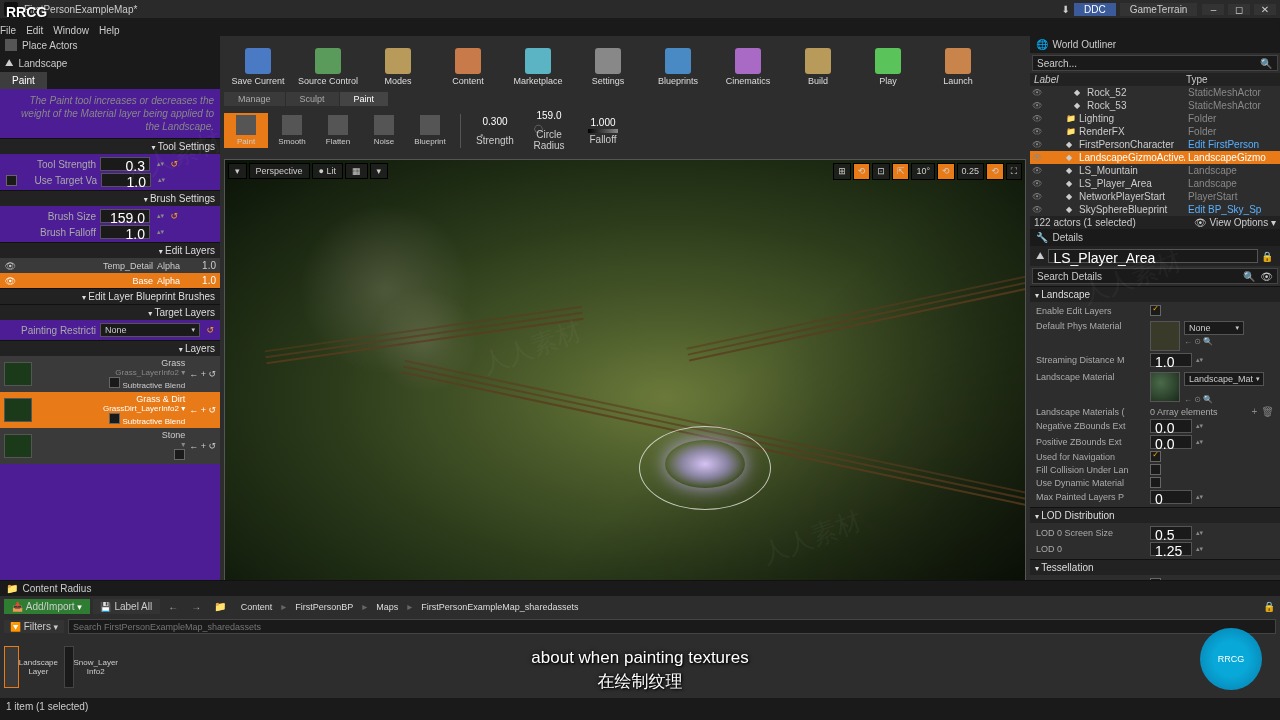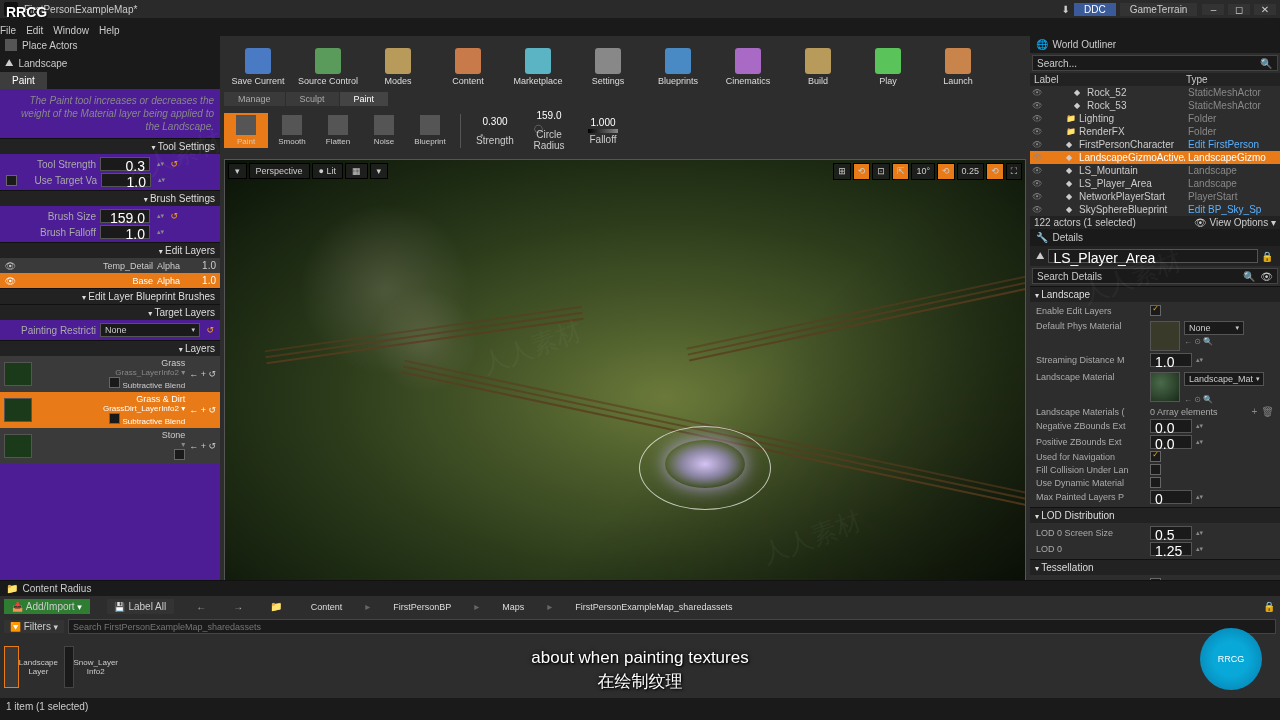--- a/index.html
+++ b/index.html
@@ -70,41 +70,41 @@
 .vp-toolbar { position:absolute; top:3px; left:3px; display:flex; gap:2px; }
 .vp-toolbar .vbtn { background:rgba(30,30,30,0.85); padding:2px 6px; font-size:9px; border:1px solid #000; }
 .vp-toolbar-r { position:absolute; top:3px; right:3px; display:flex; gap:2px; }
 .vp-toolbar-r .vbtn { background:rgba(30,30,30,0.85); padding:2px 4px; font-size:9px; border:1px solid #000; }
 .vp-toolbar-r .vbtn.orange { background:#e87b17; }
 .rightpanel { width:250px; background:#2d2d2d; display:flex; flex-direction:column; overflow:hidden; }
 .panel-tab { background:#1a1a1a; padding:3px 6px; display:flex; align-items:center; gap:4px; }
 .search { background:#1a1a1a; border:1px solid #444; height:16px; margin:2px; padding:0 4px; color:#666; font-size:9px; display:flex; align-items:center; }
 .search .mag { margin-left:auto; color:#888; }
 .outliner-hdr { display:flex; background:#222; font-size:9px; padding:1px 4px; }
-.outliner-hdr .col1 { flex:1; }
+.outliner-hdr .col1 { flex:1;font-style:italic; }
 .outliner-hdr .col2 { width:90px; }
 .outliner { font-size:9px; }
 .orow { display:flex; align-items:center; padding:0px 2px; gap:3px; height:13px; }
 .orow .ind { display:inline-block; }
 .orow .eye { width:12px; color:#888; font-size:8px; }
 .orow .ico { width:10px; height:10px; font-size:8px; }
 .orow .nm { flex:1; white-space:nowrap; overflow:hidden; }
 .orow .ty { width:90px; color:#888; white-space:nowrap; overflow:hidden; }
 .orow.sel { background:#e87b17; color:#fff; }
 .orow.sel .nm,.orow.sel .ty{ color:#fff; }
 .orow .link { color:#5ab0ff; }
 .outliner-ftr { background:#222; padding:1px 4px; font-size:9px; display:flex; }
 .outliner-ftr .vo { margin-left:auto; }
 .details { flex:1; overflow:hidden; font-size:9px; }
 .details .proprow .label { flex:0 0 110px; font-size:9px; }
 .details .proprow .val { width:42px; }
 .matswatch { width:30px; height:30px; background:radial-gradient(circle at 35% 35%,#4a6a4a,#1a2a1a); border:1px solid #555; }
 .cbrowser { position:absolute; left:0; right:0; bottom:22px; height:118px; background:#2d2d2d; border-top:1px solid #111; display:flex; flex-direction:column; }
 .cb-hdr { background:#1a1a1a; padding:2px 6px; display:flex; align-items:center; gap:4px; }
-.cb-toolbar { display:flex; align-items:center; gap:17px; padding:3px 4px; background:#2d2d2d; flex-wrap:nowrap; }
+.cb-toolbar { display:flex; align-items:center; gap:3px; padding:3px 4px; background:#2d2d2d; flex-wrap:nowrap; }
 .cb-toolbar .addbtn { background:#2e7d32; padding:2px 8px; color:#fff; font-size:9px; }
 .cb-toolbar .savebtn { background:#333; padding:2px 8px; font-size:9px; }
 .cb-toolbar .navbtn { padding:2px 5px; color:#aaa; font-size:10px; }
 .cb-toolbar .crumb { padding:2px 6px; color:#ddd; font-size:9px; }
 .cb-toolbar .sep { color:#666; }
 .cb-filter { display:flex; align-items:center; gap:4px; padding:2px 4px; }
 .cb-filter .fbtn { background:#333; padding:1px 6px; font-size:9px; }
 .cb-filter .fsearch { flex:1; background:#1a1a1a; border:1px solid #444; height:15px; padding:0 4px; color:#666; font-size:9px; }
 .cb-assets { flex:1; display:flex; gap:6px; padding:4px; overflow:hidden; }
 .asset { width:54px; display:flex; flex-direction:row; align-items:center; }

